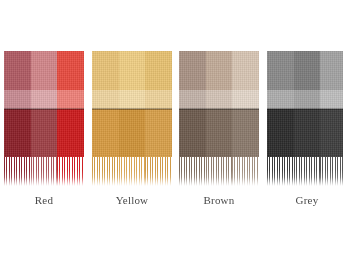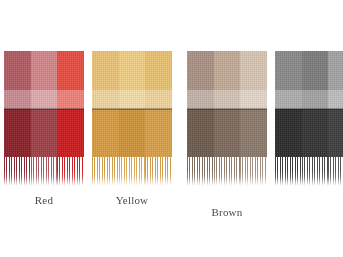--- a/index.html
+++ b/index.html
@@ -24,21 +24,21 @@
   }
   .swatch{
     position:relative;
     width:84px;
     display:flex;
     flex-direction:column;
     align-items:center;
   }
   .swatch.s0{margin-left:4px;}
   .swatch.s1{margin-left:8px;}
-  .swatch.s2{margin-left:15px;gap:12px;}
+  .swatch.s2{margin-left:7px;}
   .swatch.s3{margin-left:8px;}
 
   .scarf{
     position:relative;
     width:80px;
     height:135px;
     overflow:hidden;
   }
   
   .cloth{
@@ -229,14 +229,15 @@
           <div class="fold"></div>
           <div class="weave"></div>
           <div class="weave-h"></div>
         </div>
         <div class="fringe">
           <div class="fr f0" style="background-image: repeating-linear-gradient(90deg, rgb(58, 58, 58) 0px, rgb(58, 58, 58) 1px, rgba(255, 255, 255, 0) 1px, rgba(255, 255, 255, 0) 2px, rgb(58, 58, 58) 2px, rgb(58, 58, 58) 3px, rgba(255, 255, 255, 0) 3px, rgba(255, 255, 255, 0) 5px); mask-image: linear-gradient(rgb(0, 0, 0) 0%, rgb(0, 0, 0) 45%, rgba(0, 0, 0, 0.8) 70%, rgba(0, 0, 0, 0.25) 90%, rgba(0, 0, 0, 0) 100%);"></div>
           <div class="fr f1" style="background-image: repeating-linear-gradient(90deg, rgb(74, 74, 74) 0px, rgb(74, 74, 74) 1px, rgba(255, 255, 255, 0) 1px, rgba(255, 255, 255, 0) 2px, rgb(74, 74, 74) 2px, rgb(74, 74, 74) 3px, rgba(255, 255, 255, 0) 3px, rgba(255, 255, 255, 0) 5px); mask-image: linear-gradient(rgb(0, 0, 0) 0%, rgb(0, 0, 0) 45%, rgba(0, 0, 0, 0.8) 70%, rgba(0, 0, 0, 0.25) 90%, rgba(0, 0, 0, 0) 100%);"></div>
           <div class="fr f2" style="background-image: repeating-linear-gradient(90deg, rgb(85, 85, 85) 0px, rgb(85, 85, 85) 1px, rgba(255, 255, 255, 0) 1px, rgba(255, 255, 255, 0) 2px, rgb(85, 85, 85) 2px, rgb(85, 85, 85) 3px, rgba(255, 255, 255, 0) 3px, rgba(255, 255, 255, 0) 5px); mask-image: linear-gradient(rgb(0, 0, 0) 0%, rgb(0, 0, 0) 45%, rgba(0, 0, 0, 0.8) 70%, rgba(0, 0, 0, 0.25) 90%, rgba(0, 0, 0, 0) 100%);"></div>
         </div>
       </div>
+      <div class="label">Grey</div>
     </div>
   </div>
 
 </body></html>

